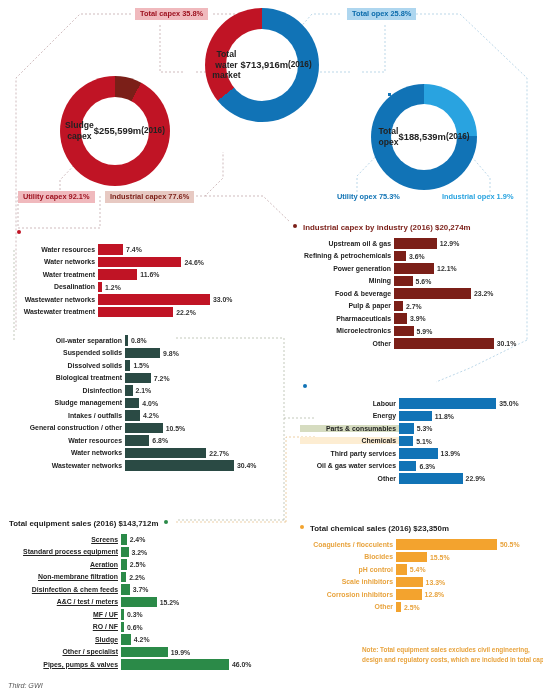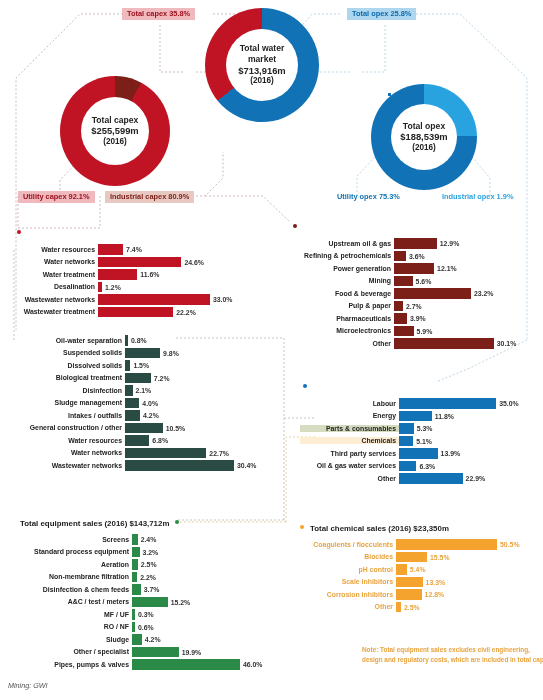--- a/index.html
+++ b/index.html
@@ -11,21 +11,21 @@
   .canvas{position:relative;width:543px;height:700px;}
 
   
   .wires{position:absolute;left:0;top:0;width:543px;height:700px;pointer-events:none;}
 
   
   .donut{position:absolute;border-radius:50%;}
   .donut .hole{
     position:absolute;border-radius:50%;background:#fff;
     left:50%;top:50%;transform:translate(-50%,-50%);
-    display:flex;flex-direction:column;align-items:center;justify-content:center;
+    display:flex;align-items:center;justify-content:center;
     text-align:center;
   }
   .donut .hole div{font-weight:bold;line-height:1.25;}
   .d-title{font-size:8.6px;}
   .d-val{font-size:9.4px;}
   .d-year{font-size:8.2px;font-weight:bold;}
 
   
   .pill{
     position:absolute;font-size:7.4px;font-weight:bold;
@@ -110,32 +110,32 @@
     <rect x="388" y="93" width="3" height="3" fill="#1173b6"></rect>
   </svg>
 
   <div class="donut" id="donut-market" style="left: 205px; top: 8px; width: 114px; height: 114px; background: conic-gradient(rgb(17, 115, 182) 0deg, rgb(17, 115, 182) 231.12deg, rgb(192, 20, 37) 231.12deg, rgb(192, 20, 37) 360deg);">
     <div class="hole" style="width:72px;height:72px;">
       <div class="d-title">Total water market</div>
       <div class="d-val">$713,916m</div>
       <div class="d-year">(2016)</div>
     </div>
   </div>
-  <div class="pill pill-red" style="left:122px;top:8px;">Total capex 35.8%</div>
+  <div class="pill pill-red" style="left:135px;top:8px;">Total capex 35.8%</div>
   <div class="pill pill-blue" style="left:347px;top:8px;">Total opex 25.8%</div>
 
   <div class="donut" id="donut-capex" style="left: 60px; top: 76px; width: 110px; height: 110px; background: conic-gradient(rgb(123, 31, 24) 0deg, rgb(123, 31, 24) 28.44deg, rgb(192, 20, 37) 28.44deg, rgb(192, 20, 37) 360deg);">
     <div class="hole" style="width:68px;height:68px;">
-      <div class="d-title">Total capex</div>
+      <div class="d-title">Sludge capex</div>
       <div class="d-val">$255,599m</div>
       <div class="d-year">(2016)</div>
     </div>
   </div>
   <div class="pill pill-red" style="left:18px;top:191px;">Utility capex 92.1%</div>
-  <div class="pill" style="left:105px;top:191px;background:#e7c9c2;color:#7b1f18;">Industrial capex 80.9%</div>
+  <div class="pill" style="left:105px;top:191px;background:#e7c9c2;color:#7b1f18;">Industrial capex 77.6%</div>
 
   <div class="donut" id="donut-opex" style="left: 371px; top: 84px; width: 106px; height: 106px; background: conic-gradient(rgb(41, 163, 224) 0deg, rgb(41, 163, 224) 88.92deg, rgb(17, 115, 182) 88.92deg, rgb(17, 115, 182) 360deg);">
     <div class="hole" style="width:66px;height:66px;">
       <div class="d-title">Total opex</div>
       <div class="d-val">$188,539m</div>
       <div class="d-year">(2016)</div>
     </div>
   </div>
   <div class="plain t-blue" style="left:337px;top:192px;">Utility opex 75.3%</div>
   <div class="plain t-lblue" style="left:442px;top:192px;">Industrial opex 1.9%</div>
@@ -182,21 +182,21 @@
           <div class="rlab" style="width: 78px; color: rgb(34, 34, 34);">Wastewater treatment</div>
           <div class="rbarwrap">
             <div class="rbar" style="width: 75.287px; background: rgb(192, 20, 37);"></div>
             <div class="rval" style="left: 75.287px; color: rgb(51, 51, 51);">22.2%</div>
           </div>
         </div>
       </div>
   </div>
 
   <div class="block" style="left:293px;top:216px;width:248px;">
-    <div><span class="bullet" style="background:#7b1f18;"></span></div>
+    <div><span class="bullet" style="background:#7b1f18;"></span><span class="blk-title t-dred">Industrial capex by industry (2016) $20,274m</span></div>
     <div class="rows">
         <div class="row">
           <div class="rlab" style="width: 98px; color: rgb(34, 34, 34);">Upstream oil &amp; gas</div>
           <div class="rbarwrap">
             <div class="rbar" style="width: 42.7543px; background: rgb(123, 31, 24);"></div>
             <div class="rval" style="left: 42.7543px; color: rgb(51, 51, 51);">12.9%</div>
           </div>
         </div>
         <div class="row">
           <div class="rlab" style="width: 98px; color: rgb(34, 34, 34);">Refining &amp; petrochemicals</div>
@@ -387,21 +387,21 @@
         <div class="row">
           <div class="rlab" style="width: 96px; color: rgb(34, 34, 34);">Other</div>
           <div class="rbarwrap">
             <div class="rbar" style="width: 63.5475px; background: rgb(17, 115, 182);"></div>
             <div class="rval" style="left: 63.5475px; color: rgb(51, 51, 51);">22.9%</div>
           </div>
         </div>
       </div>
   </div>
 
-  <div class="block" style="left:17px;top:512px;width:268px;">
+  <div class="block" style="left:6px;top:512px;width:268px;text-decoration:underline;">
     <div><span class="blk-title" style="color:#1d1d1d;">Total equipment sales (2016) $143,712m</span><span class="bullet" style="background:#2b8a48;margin-left:3px;margin-right:0;"></span></div>
     <div class="rows">
         <div class="row">
           <div class="rlab" style="width: 112px; color: rgb(34, 34, 34);">Screens</div>
           <div class="rbarwrap">
             <div class="rbar" style="width: 5.63077px; background: rgb(43, 138, 72);"></div>
             <div class="rval" style="left: 5.63077px; color: rgb(51, 51, 51);">2.4%</div>
           </div>
         </div>
         <div class="row">
@@ -522,15 +522,15 @@
             <div class="rval" style="left: 5px; color: rgb(232, 163, 61);">2.5%</div>
           </div>
         </div>
       </div>
   </div>
 
   <div class="note" style="left:362px;top:645px;">
     <div>Note: Total equipment sales excludes civil engineering,</div>
     <div>design and regulatory costs, which are included in total capex.</div>
   </div>
-  <div class="source" style="left:8px;top:681px;">Mining: GWI</div>
+  <div class="source" style="left:8px;top:681px;">Third: GWI</div>
 
 </div>
 
 </body></html>

